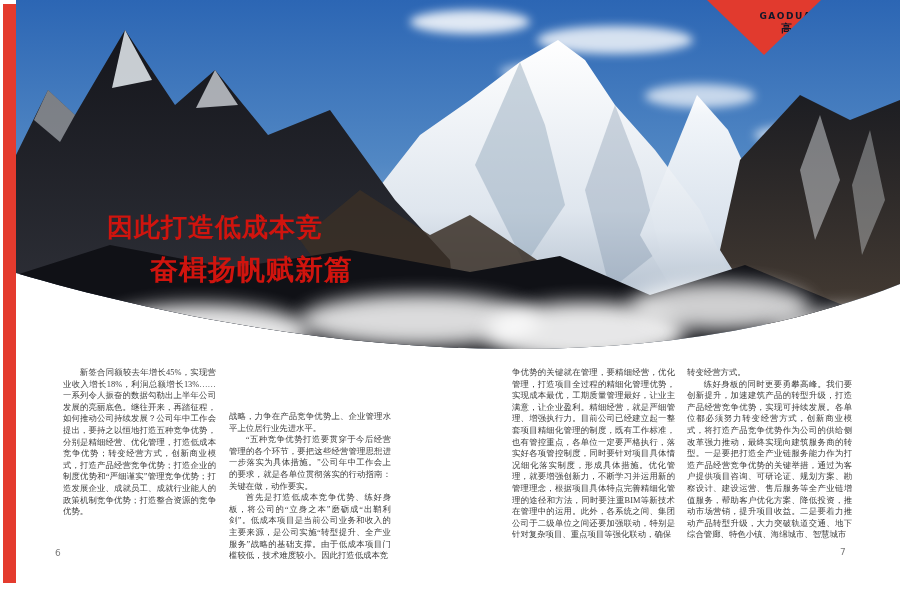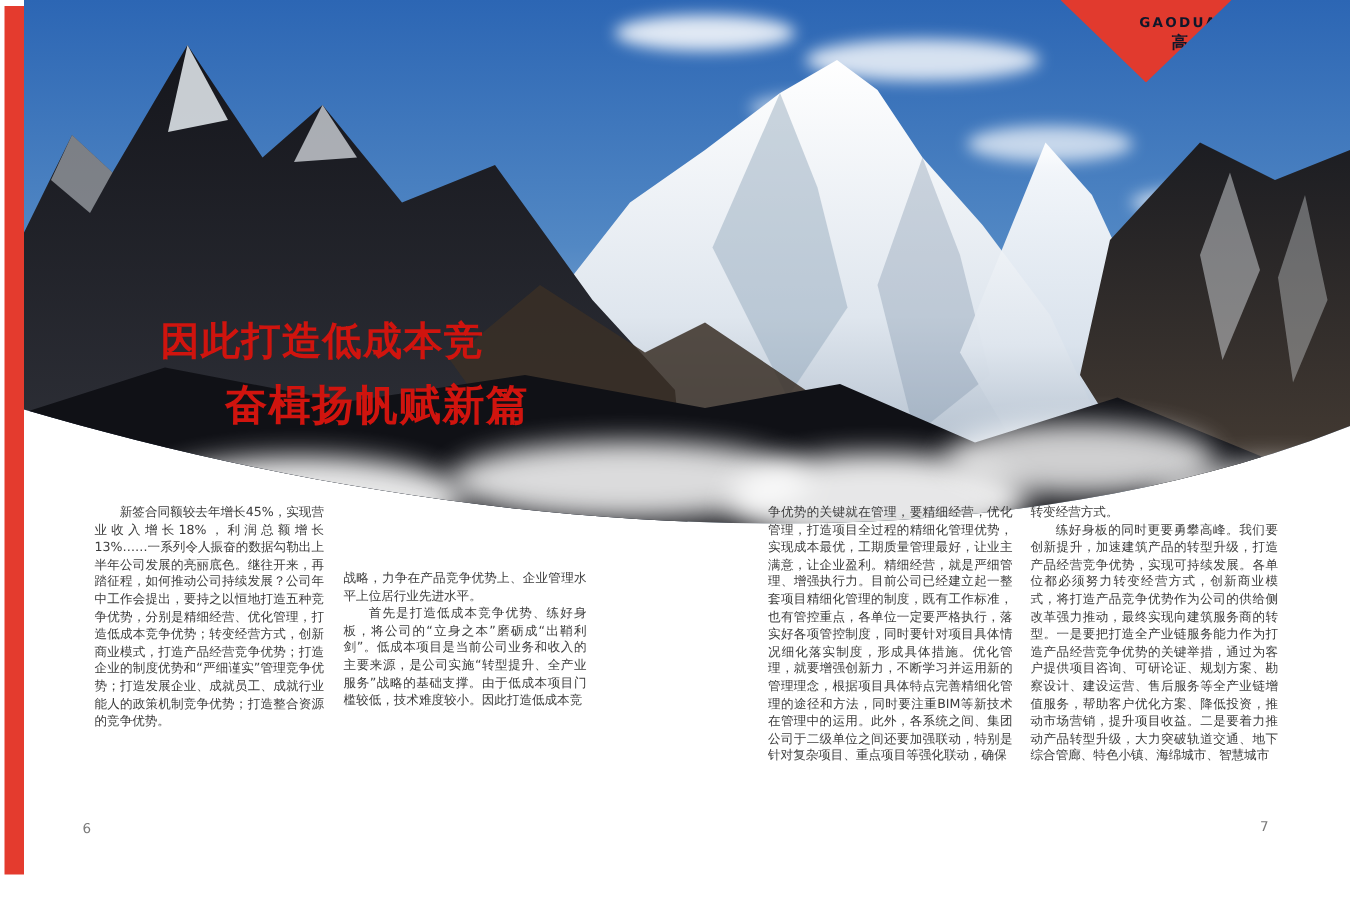--- a/index.html
+++ b/index.html
@@ -35,22 +35,22 @@
   .headline{position:absolute;left:0;top:0;color:#d0140e;
     font-family:"DejaVu Serif","Liberation Serif",serif;font-weight:bold;}
   .headline .line1{
     position:absolute;left:107px;top:210px;font-size:26px;letter-spacing:1px;white-space:nowrap;
   }
   .headline .line2{
     position:absolute;left:150px;top:251px;font-size:28px;letter-spacing:1px;white-space:nowrap;
   }
   
   .col{
-    position:absolute;top:336px;color:#3c3c3c;
-    font-size:8.4px;line-height:11.6px;text-align:justify;
+    position:absolute;top:367px;color:#3c3c3c;
+    font-size:8.4px;line-height:11.6px;text-align:justify;font-family:Liberation Serif, serif;
   }
   .col-1{left:63px;width:153px;}
   .col-2{left:229px;width:162px;margin-top:44px;}
   .col-3{left:512px;width:163px;}
   .col-4{left:687px;width:165px;}
   .para{margin:0;text-align:justify;}
   .para.indent{text-indent:2em;}
   
   .pagenum{position:absolute;font-size:9px;color:#7a7a7a;}
   .pagenum.left{left:55px;top:548px;}
@@ -138,20 +138,21 @@
 <div class="headline">
   <div class="line1">因此打造低成本竞</div>
   <div class="line2">奋楫扬帆赋新篇</div>
 </div>
 
 <div class="col col-1">
     <p class="para indent">新签合同额较去年增长45%，实现营业收入增长18%，利润总额增长13%……一系列令人振奋的数据勾勒出上半年公司发展的亮丽底色。继往开来，再踏征程，如何推动公司持续发展？公司年中工作会提出，要持之以恒地打造五种竞争优势，分别是精细经营、优化管理，打造低成本竞争优势；转变经营方式，创新商业模式，打造产品经营竞争优势；打造企业的制度优势和“严细谨实”管理竞争优势；打造发展企业、成就员工、成就行业能人的政策机制竞争优势；打造整合资源的竞争优势。</p>
   </div>
 <div class="col col-2">
     <p class="para">战略，力争在产品竞争优势上、企业管理水平上位居行业先进水平。</p>
+    <p class="para indent">“五种竞争优势打造要贯穿于今后经营管理的各个环节，要把这些经营管理思想进一步落实为具体措施。”公司年中工作会上的要求，就是各单位贯彻落实的行动指南：关键在做，动作要实。</p>
     <p class="para indent">首先是打造低成本竞争优势、练好身板，将公司的“立身之本”磨砺成“出鞘利剑”。低成本项目是当前公司业务和收入的主要来源，是公司实施“转型提升、全产业服务”战略的基础支撑。由于低成本项目门槛较低，技术难度较小。因此打造低成本竞</p>
   </div>
 <div class="col col-3">
     <p class="para">争优势的关键就在管理，要精细经营，优化管理，打造项目全过程的精细化管理优势，实现成本最优，工期质量管理最好，让业主满意，让企业盈利。精细经营，就是严细管理、增强执行力。目前公司已经建立起一整套项目精细化管理的制度，既有工作标准，也有管控重点，各单位一定要严格执行，落实好各项管控制度，同时要针对项目具体情况细化落实制度，形成具体措施。优化管理，就要增强创新力，不断学习并运用新的管理理念，根据项目具体特点完善精细化管理的途径和方法，同时要注重BIM等新技术在管理中的运用。此外，各系统之间、集团公司于二级单位之间还要加强联动，特别是针对复杂项目、重点项目等强化联动，确保</p>
   </div>
 <div class="col col-4">
     <p class="para">转变经营方式。</p>
     <p class="para indent">练好身板的同时更要勇攀高峰。我们要创新提升，加速建筑产品的转型升级，打造产品经营竞争优势，实现可持续发展。各单位都必须努力转变经营方式，创新商业模式，将打造产品竞争优势作为公司的供给侧改革强力推动，最终实现向建筑服务商的转型。一是要把打造全产业链服务能力作为打造产品经营竞争优势的关键举措，通过为客户提供项目咨询、可研论证、规划方案、勘察设计、建设运营、售后服务等全产业链增值服务，帮助客户优化方案、降低投资，推动市场营销，提升项目收益。二是要着力推动产品转型升级，大力突破轨道交通、地下综合管廊、特色小镇、海绵城市、智慧城市</p>
   </div>
 

